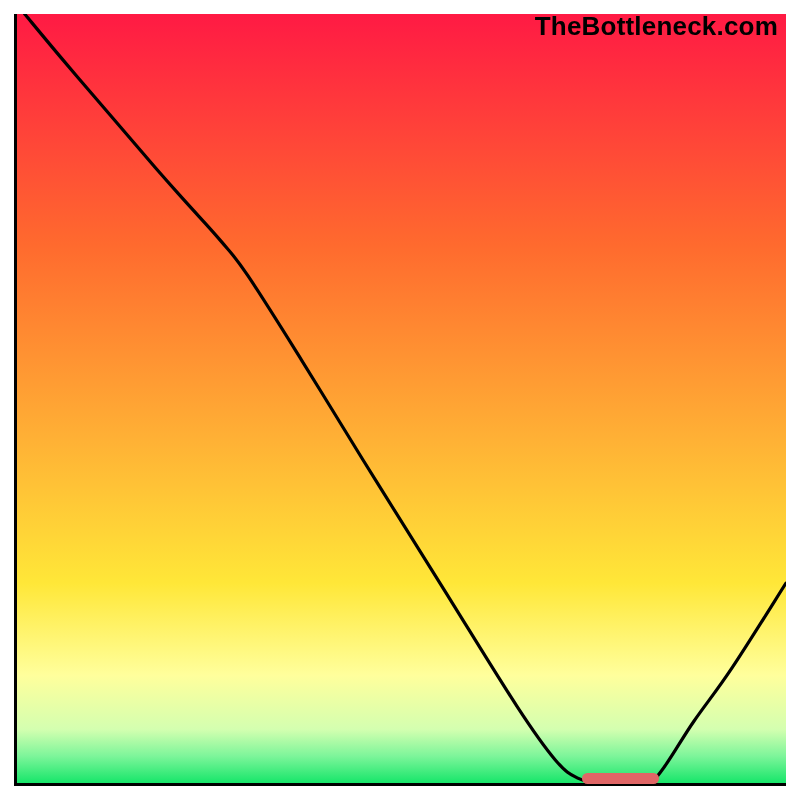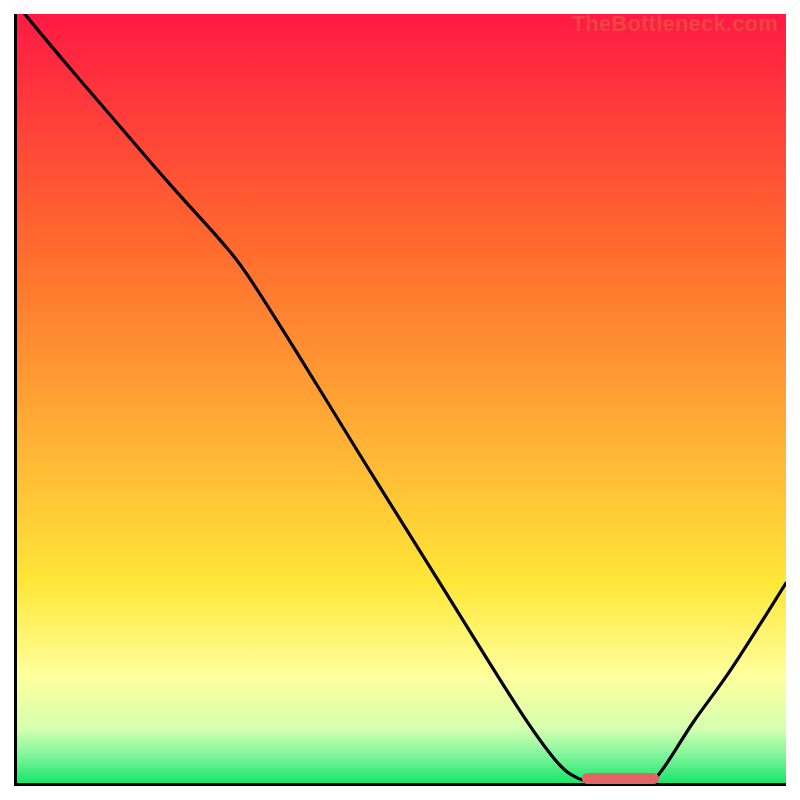--- a/index.html
+++ b/index.html
@@ -30,23 +30,23 @@
     left: 0;
     top: 0;
     right: 0;
     bottom: 0;
   }
   .watermark {
     position: absolute;
     top: -3px;
     right: 8px;
     font-family: Arial, Helvetica, sans-serif;
-    font-size: 22px;
+    font-size: 26px;
     font-weight: 600;
-    color: #ef4444;
+    color: #000000;
     letter-spacing: 0.2px;
   }
   svg.curve {
     position: absolute;
     left: 0;
     top: 0;
   }
   .marker {
     position: absolute;
     height: 11px;

